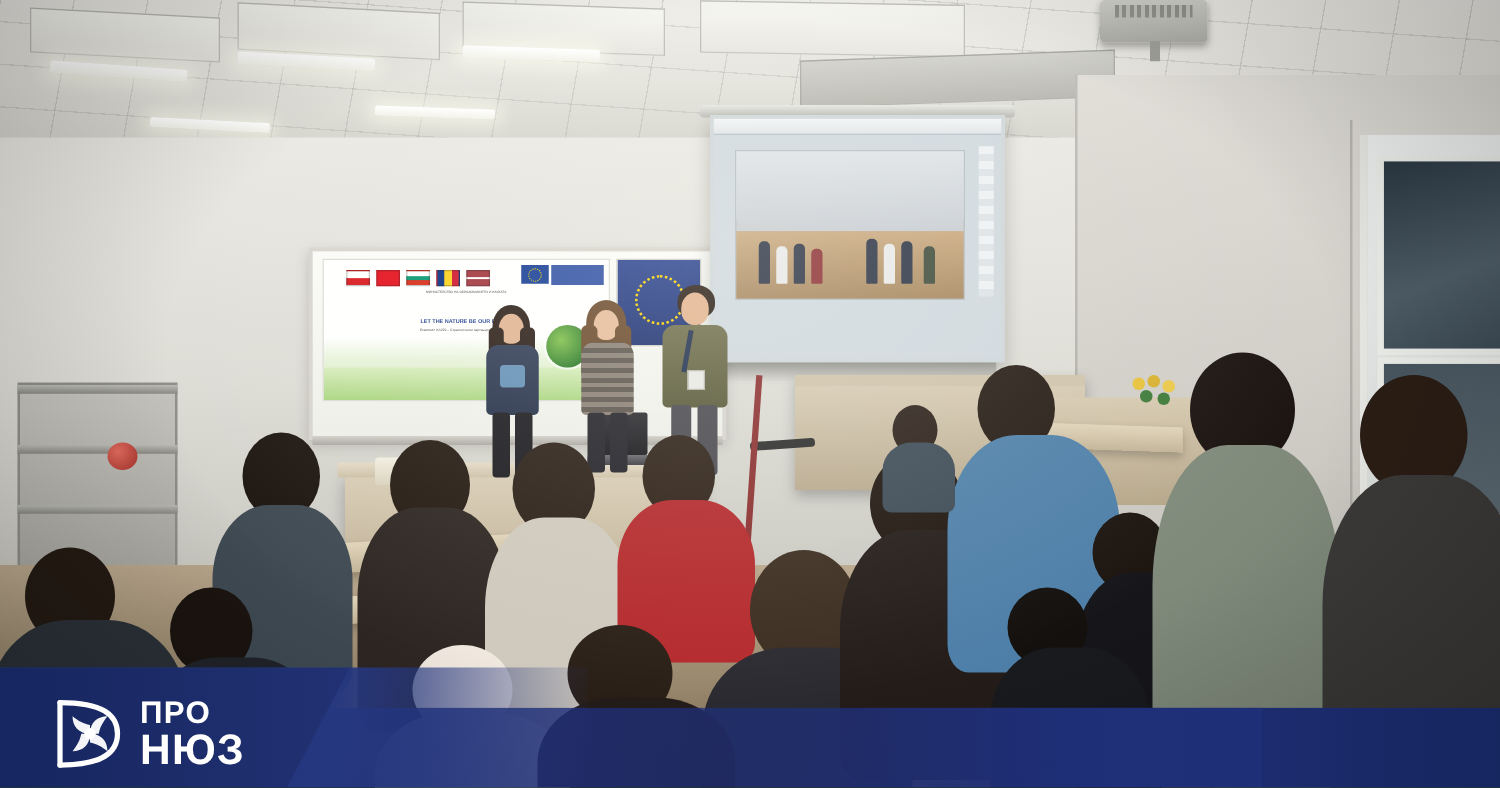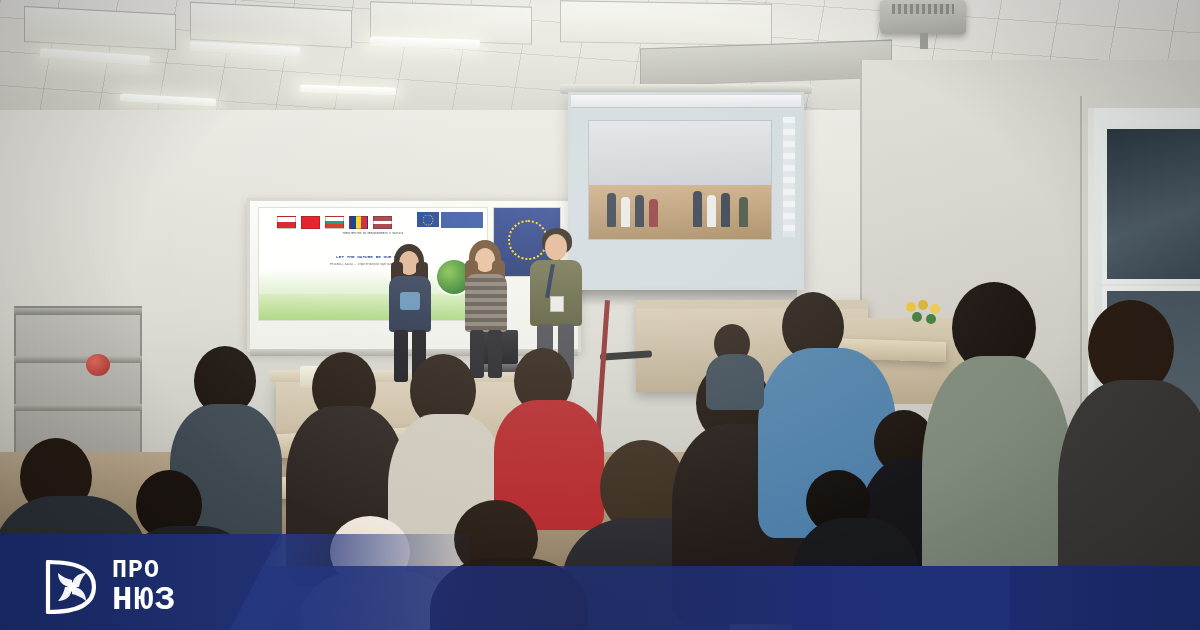--- a/index.html
+++ b/index.html
@@ -9,21 +9,20 @@
   }
   body {
     font-family: "Liberation Sans", sans-serif;
   }
   .stage {
     position: relative;
     width: 1200px;
     height: 630px;
     overflow: hidden;
     background: #0c4a6e;
-    font-family: Liberation Mono, monospace;
   }
 
   
   .photo {
     position: absolute;
     inset: 0;
     overflow: hidden;
     background:
       linear-gradient(180deg, #d8d6cf 0%, #cdcbc3 40%, #b8b6ae 100%);
   }

